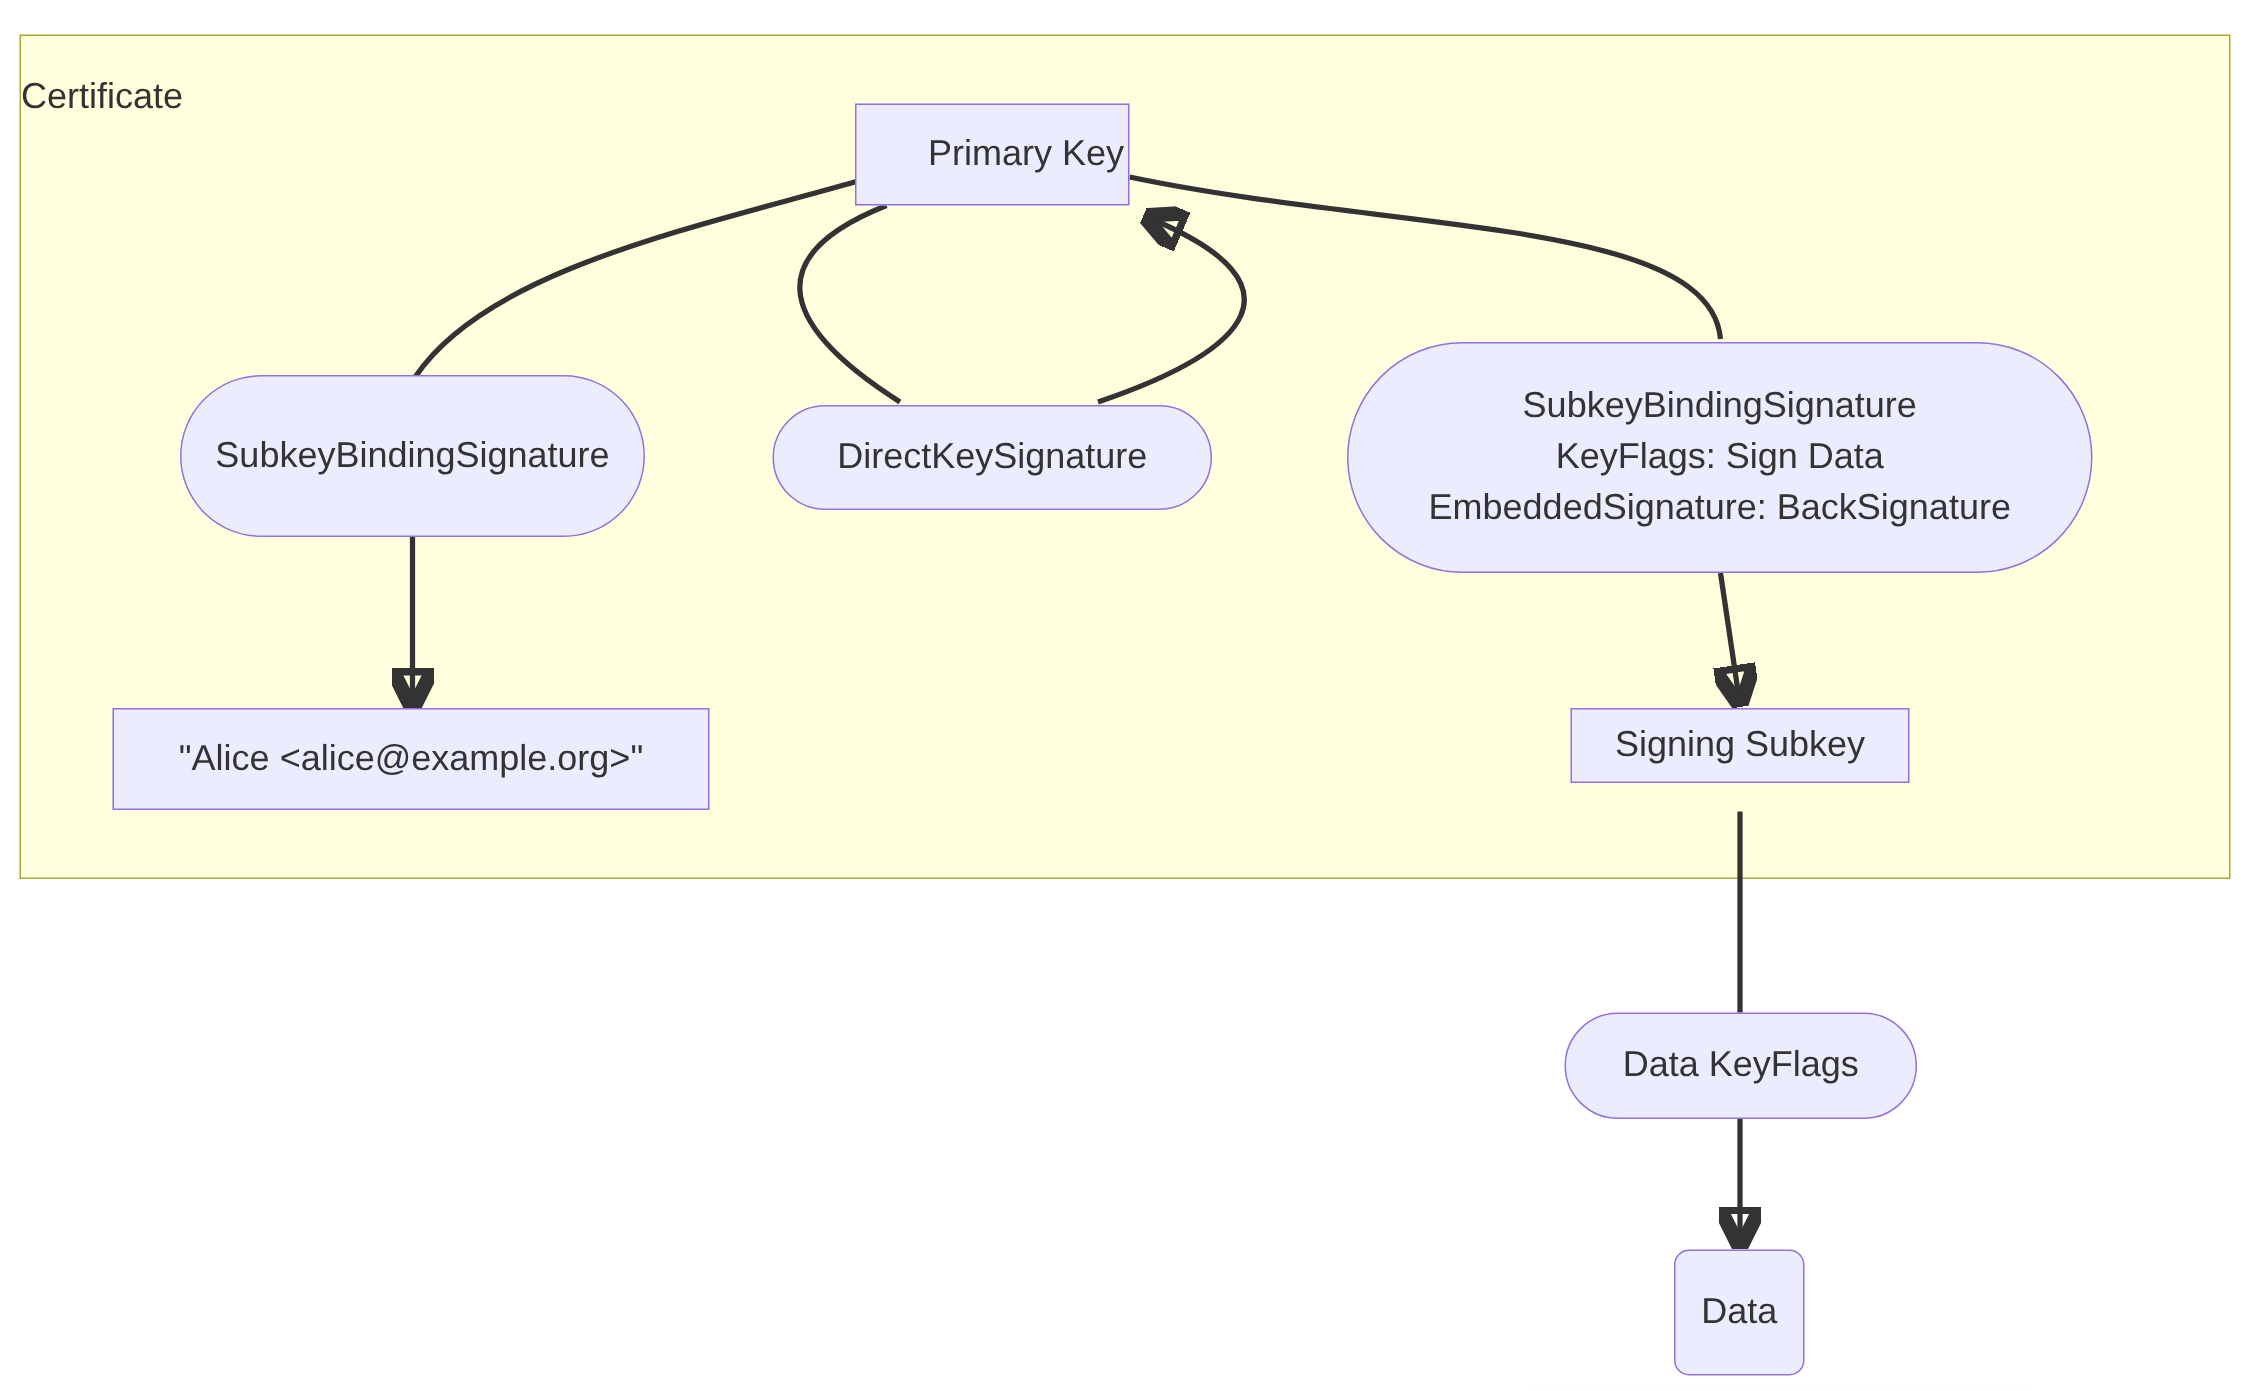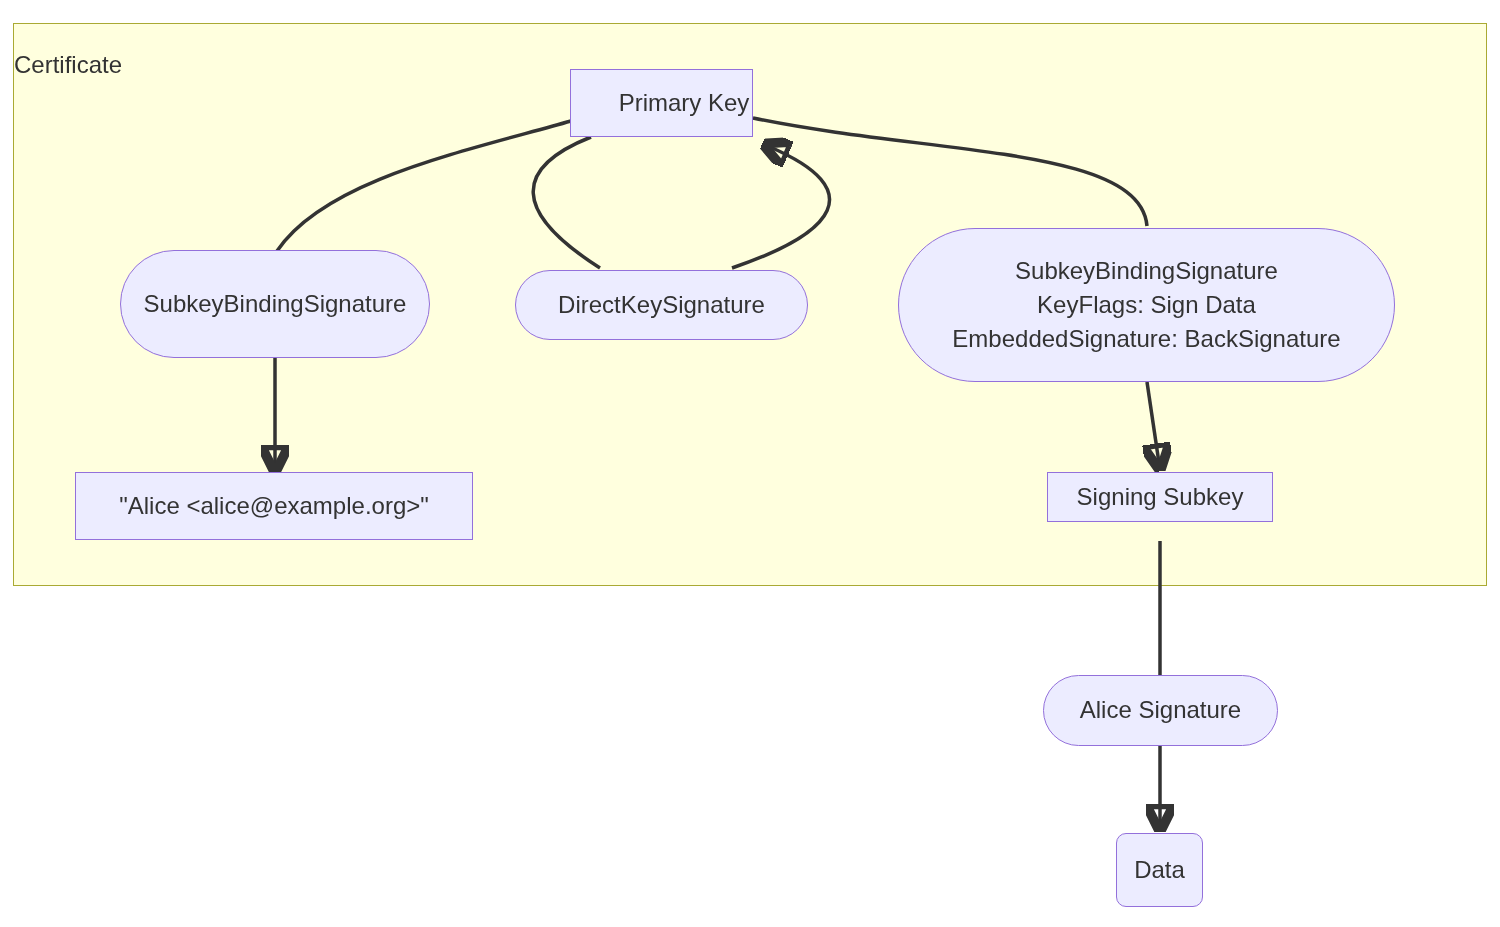--- a/index.html
+++ b/index.html
@@ -63,21 +63,21 @@
   .rounded { border-radius: 10px; }
 
   
   #node-primary-key            { left: 570px;  top: 69px;  width: 183px; height: 68px; padding-left: 45px; }
   #node-positive-certification { left: 120px;  top: 250px; width: 310px; height: 108px; }
   #node-direct-key-signature   { left: 515px;  top: 270px; width: 293px; height: 70px; }
   #node-subkey-binding         { left: 898px;  top: 228px; width: 497px; height: 154px; }
   #node-user-id                { left: 75px;   top: 472px; width: 398px; height: 68px; }
   #node-signing-subkey         { left: 1047px; top: 472px; width: 226px; height: 50px; }
   #node-data-signature         { left: 1043px; top: 675px; width: 235px; height: 71px; }
-  #node-data                   { left: 1116px; top: 833px; width: 87px;  height: 74px; }
+  #node-data                   { left: 1116px; top: 833px; width: 87px;  height: 84px; }
 </style>
 </head>
 <body>
 
 <div id="stage">
 
   <div class="cluster">
     <div class="cluster-label">Certificate</div>
   </div>
 
@@ -118,20 +118,20 @@
 
   <div class="node" id="node-user-id">
     <span>"Alice &lt;alice@example.org&gt;"</span>
   </div>
 
   <div class="node" id="node-signing-subkey">
     <span>Signing Subkey</span>
   </div>
 
   <div class="node stadium" id="node-data-signature">
-    <span>Alice Signature</span>
+    <span>Data KeyFlags</span>
   </div>
 
   <div class="node rounded" id="node-data">
     <span>Data</span>
   </div>
 
 </div>
 
 </body></html>

